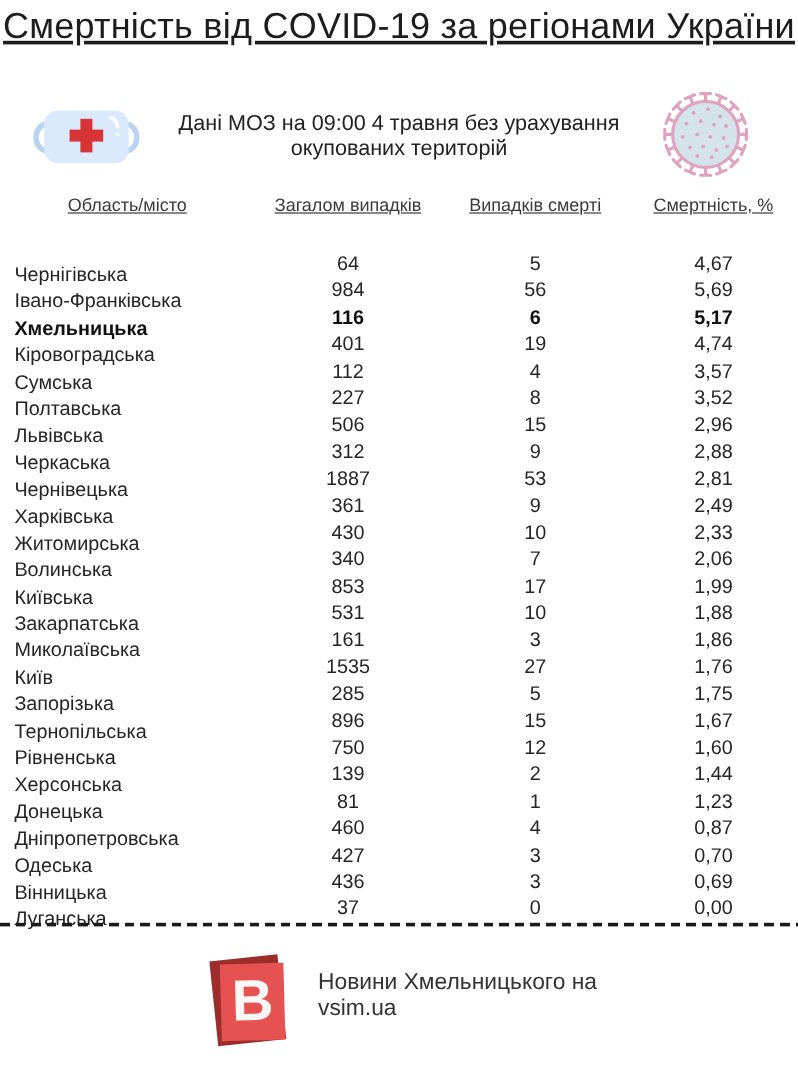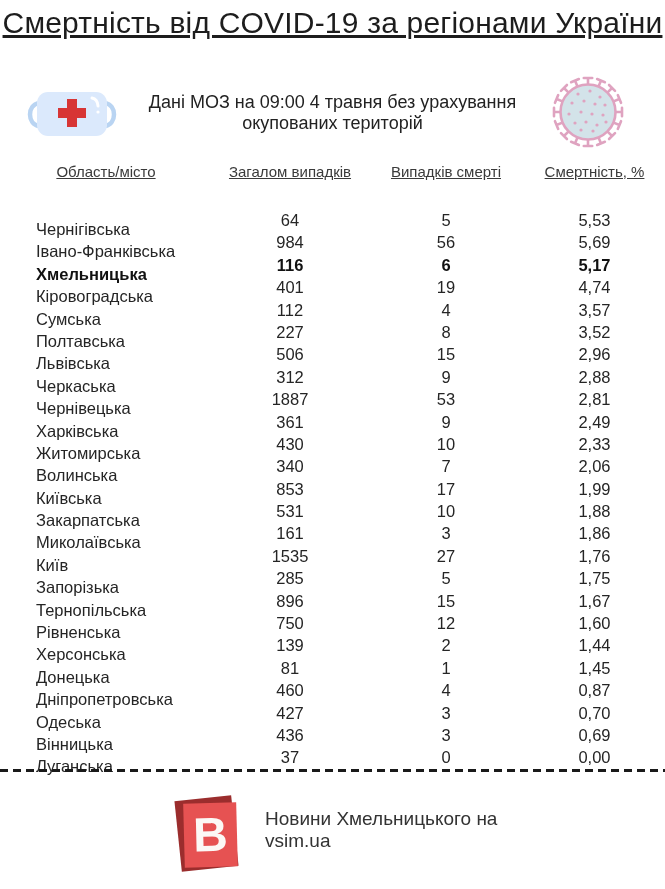--- a/index.html
+++ b/index.html
@@ -38,21 +38,21 @@
     position:absolute; top:163px; left:0; width:665px;
     display:grid; grid-template-columns:212px 156px 156px 141px;
     font-size:15px; color:var(--muted); font-weight:500;
   }
   .thead .h{text-align:center;text-decoration:underline;}
   .tbody{position:absolute; top:202px; left:0; width:665px;}
   .t-row{
     display:grid; grid-template-columns:212px 156px 156px 141px;
     height:22.4px; align-items:center; font-size:16.5px; color:#252525;
   }
-  .t-row .name{padding-left:36px; text-align:left; white-space:nowrap;margin-top:18px;}
+  .t-row .name{padding-left:12px; text-align:left; white-space:nowrap;margin-top:18px;}
   .t-row .num{text-align:center;}
   .t-row.bold{font-weight:700; color:#111111;}
 
   .divider{
     position:absolute; top:769px; left:0; width:665px; height:3px;
     background:repeating-linear-gradient(90deg,#1a1a1a 0 8px,transparent 8px 13px);
   }
   .footer{position:absolute; top:792px; left:0; width:665px; height:97px;}
   .logo{position:absolute; left:177px; top:4px; width:66px; height:78px;}
   .logo-back{
@@ -169,21 +169,21 @@
     <span class="h">Загалом випадків</span>
     <span class="h">Випадків смерті</span>
     <span class="h">Смертність, %</span>
   </div>
 
   <div class="tbody">
     <div class="t-row">
       <span class="c name">Чернігівська</span>
       <span class="c num">64</span>
       <span class="c num">5</span>
-      <span class="c num">5,53</span>
+      <span class="c num">4,67</span>
     </div>
 
     <div class="t-row">
       <span class="c name">Івано-Франківська</span>
       <span class="c num">984</span>
       <span class="c num">56</span>
       <span class="c num">5,69</span>
     </div>
 
     <div class="t-row bold">
@@ -309,21 +309,21 @@
       <span class="c name">Херсонська</span>
       <span class="c num">139</span>
       <span class="c num">2</span>
       <span class="c num">1,44</span>
     </div>
 
     <div class="t-row">
       <span class="c name">Донецька</span>
       <span class="c num">81</span>
       <span class="c num">1</span>
-      <span class="c num">1,45</span>
+      <span class="c num">1,23</span>
     </div>
 
     <div class="t-row">
       <span class="c name">Дніпропетровська</span>
       <span class="c num">460</span>
       <span class="c num">4</span>
       <span class="c num">0,87</span>
     </div>
 
     <div class="t-row">

